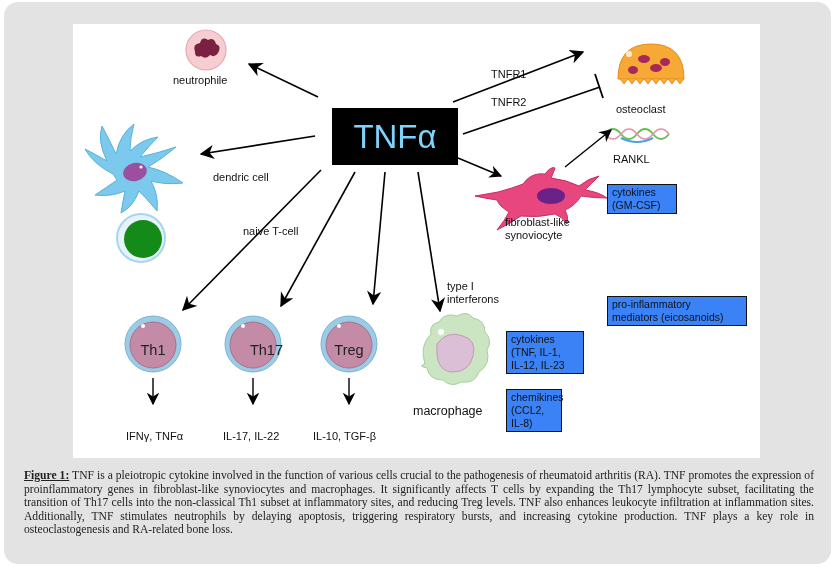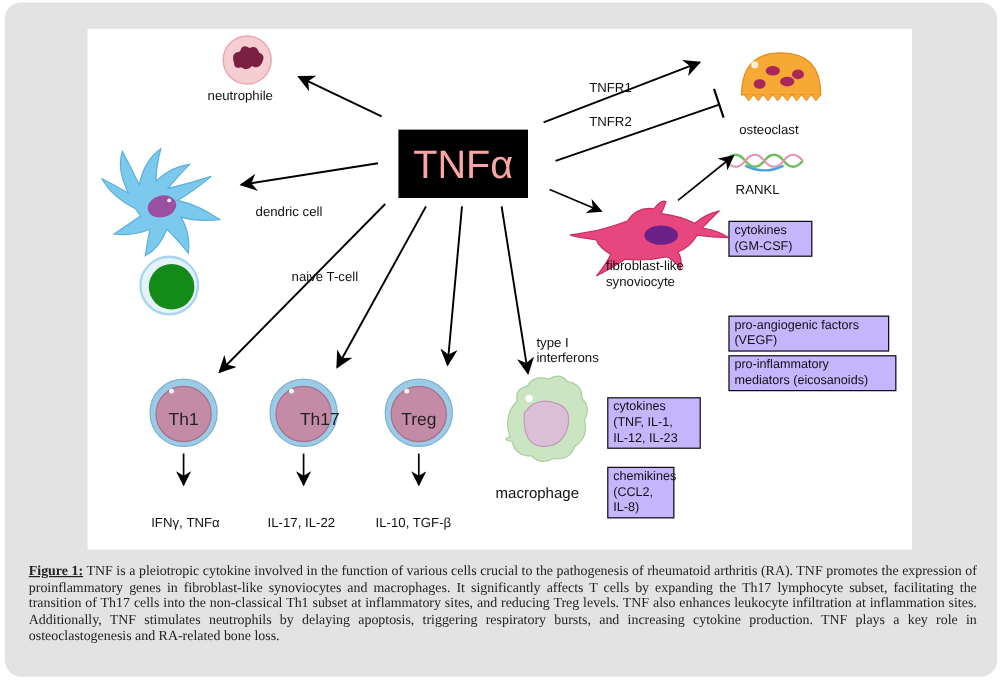--- a/index.html
+++ b/index.html
@@ -2,22 +2,22 @@
 <html><head>
 <meta charset="utf-8">
 <style>
   html,body{margin:0;padding:0;}
   body{width:835px;height:568px;background:#ffffff;position:relative;overflow:hidden;font-family:"Liberation Sans",sans-serif;}
   .panel{position:absolute;left:4px;top:2px;width:827px;height:562px;background:#e3e3e3;border-radius:14px;}
   .canvas{position:absolute;left:73px;top:24px;width:687px;height:434px;background:#ffffff;}
   svg.diag{position:absolute;left:0;top:0;width:687px;height:434px;}
   .lbl{position:absolute;font-size:11px;color:#111;white-space:nowrap;line-height:13px;}
   .lbl.big{font-size:12.5px;}
-  .tnf{position:absolute;left:259px;top:84px;width:108px;height:57px;background:#000;color:#fca5a5;font-size:33px;display:flex;align-items:center;justify-content:center;letter-spacing:0px;}
-  .box{position:absolute;border:1.6px solid #111;background:#c4b5fd;font-size:10.5px;line-height:13px;padding:1px 4px;color:#111;box-sizing:border-box;}
+  .tnf{position:absolute;left:259px;top:84px;width:126px;height:57px;background:#000;color:#7dd3fc;font-size:33px;display:flex;align-items:center;justify-content:center;letter-spacing:0px;}
+  .box{position:absolute;border:1.6px solid #111;background:#3b82f6;font-size:10.5px;line-height:13px;padding:1px 4px;color:#111;box-sizing:border-box;}
   .tcell-lbl{position:absolute;font-size:14.5px;color:#222;width:60px;text-align:center;}
   .caption{position:absolute;left:24px;top:469px;width:790px;font-family:"Liberation Serif",serif;color:#222;}
   .note{font-size:11.6px;line-height:14px;margin-bottom:2px;}
   .fig-text{font-size:11.6px;line-height:13.6px;text-align:justify;}
   .fig-label{font-weight:bold;text-decoration:underline;}
 </style>
 </head>
 <body>
 
 <div class="panel"></div>
@@ -126,24 +126,20 @@
   <div class="tcell-lbl" style="left:246px;top:318px;">Treg</div>
 
   <div class="lbl" style="left:53px;top:406px;">IFNγ, TNFα</div>
   <div class="lbl" style="left:150px;top:406px;">IL-17, IL-22</div>
   <div class="lbl" style="left:240px;top:406px;">IL-10, TGF-β</div>
 
   <div class="box" style="left:534px;top:160px;width:70px;">
     <div>cytokines</div>
     <div>(GM-CSF)</div>
   </div>
-  <div class="box" style="left:534px;top:239px;width:134px;">
-    <div>pro-angiogenic factors</div>
-    <div>(VEGF)</div>
-  </div>
   <div class="box" style="left:534px;top:272px;width:140px;">
     <div>pro-inflammatory</div>
     <div>mediators (eicosanoids)</div>
   </div>
 
   <div class="box" style="left:433px;top:307px;width:78px;">
     <div>cytokines</div>
     <div>(TNF, IL-1,</div>
     <div>IL-12, IL-23</div>
   </div>

